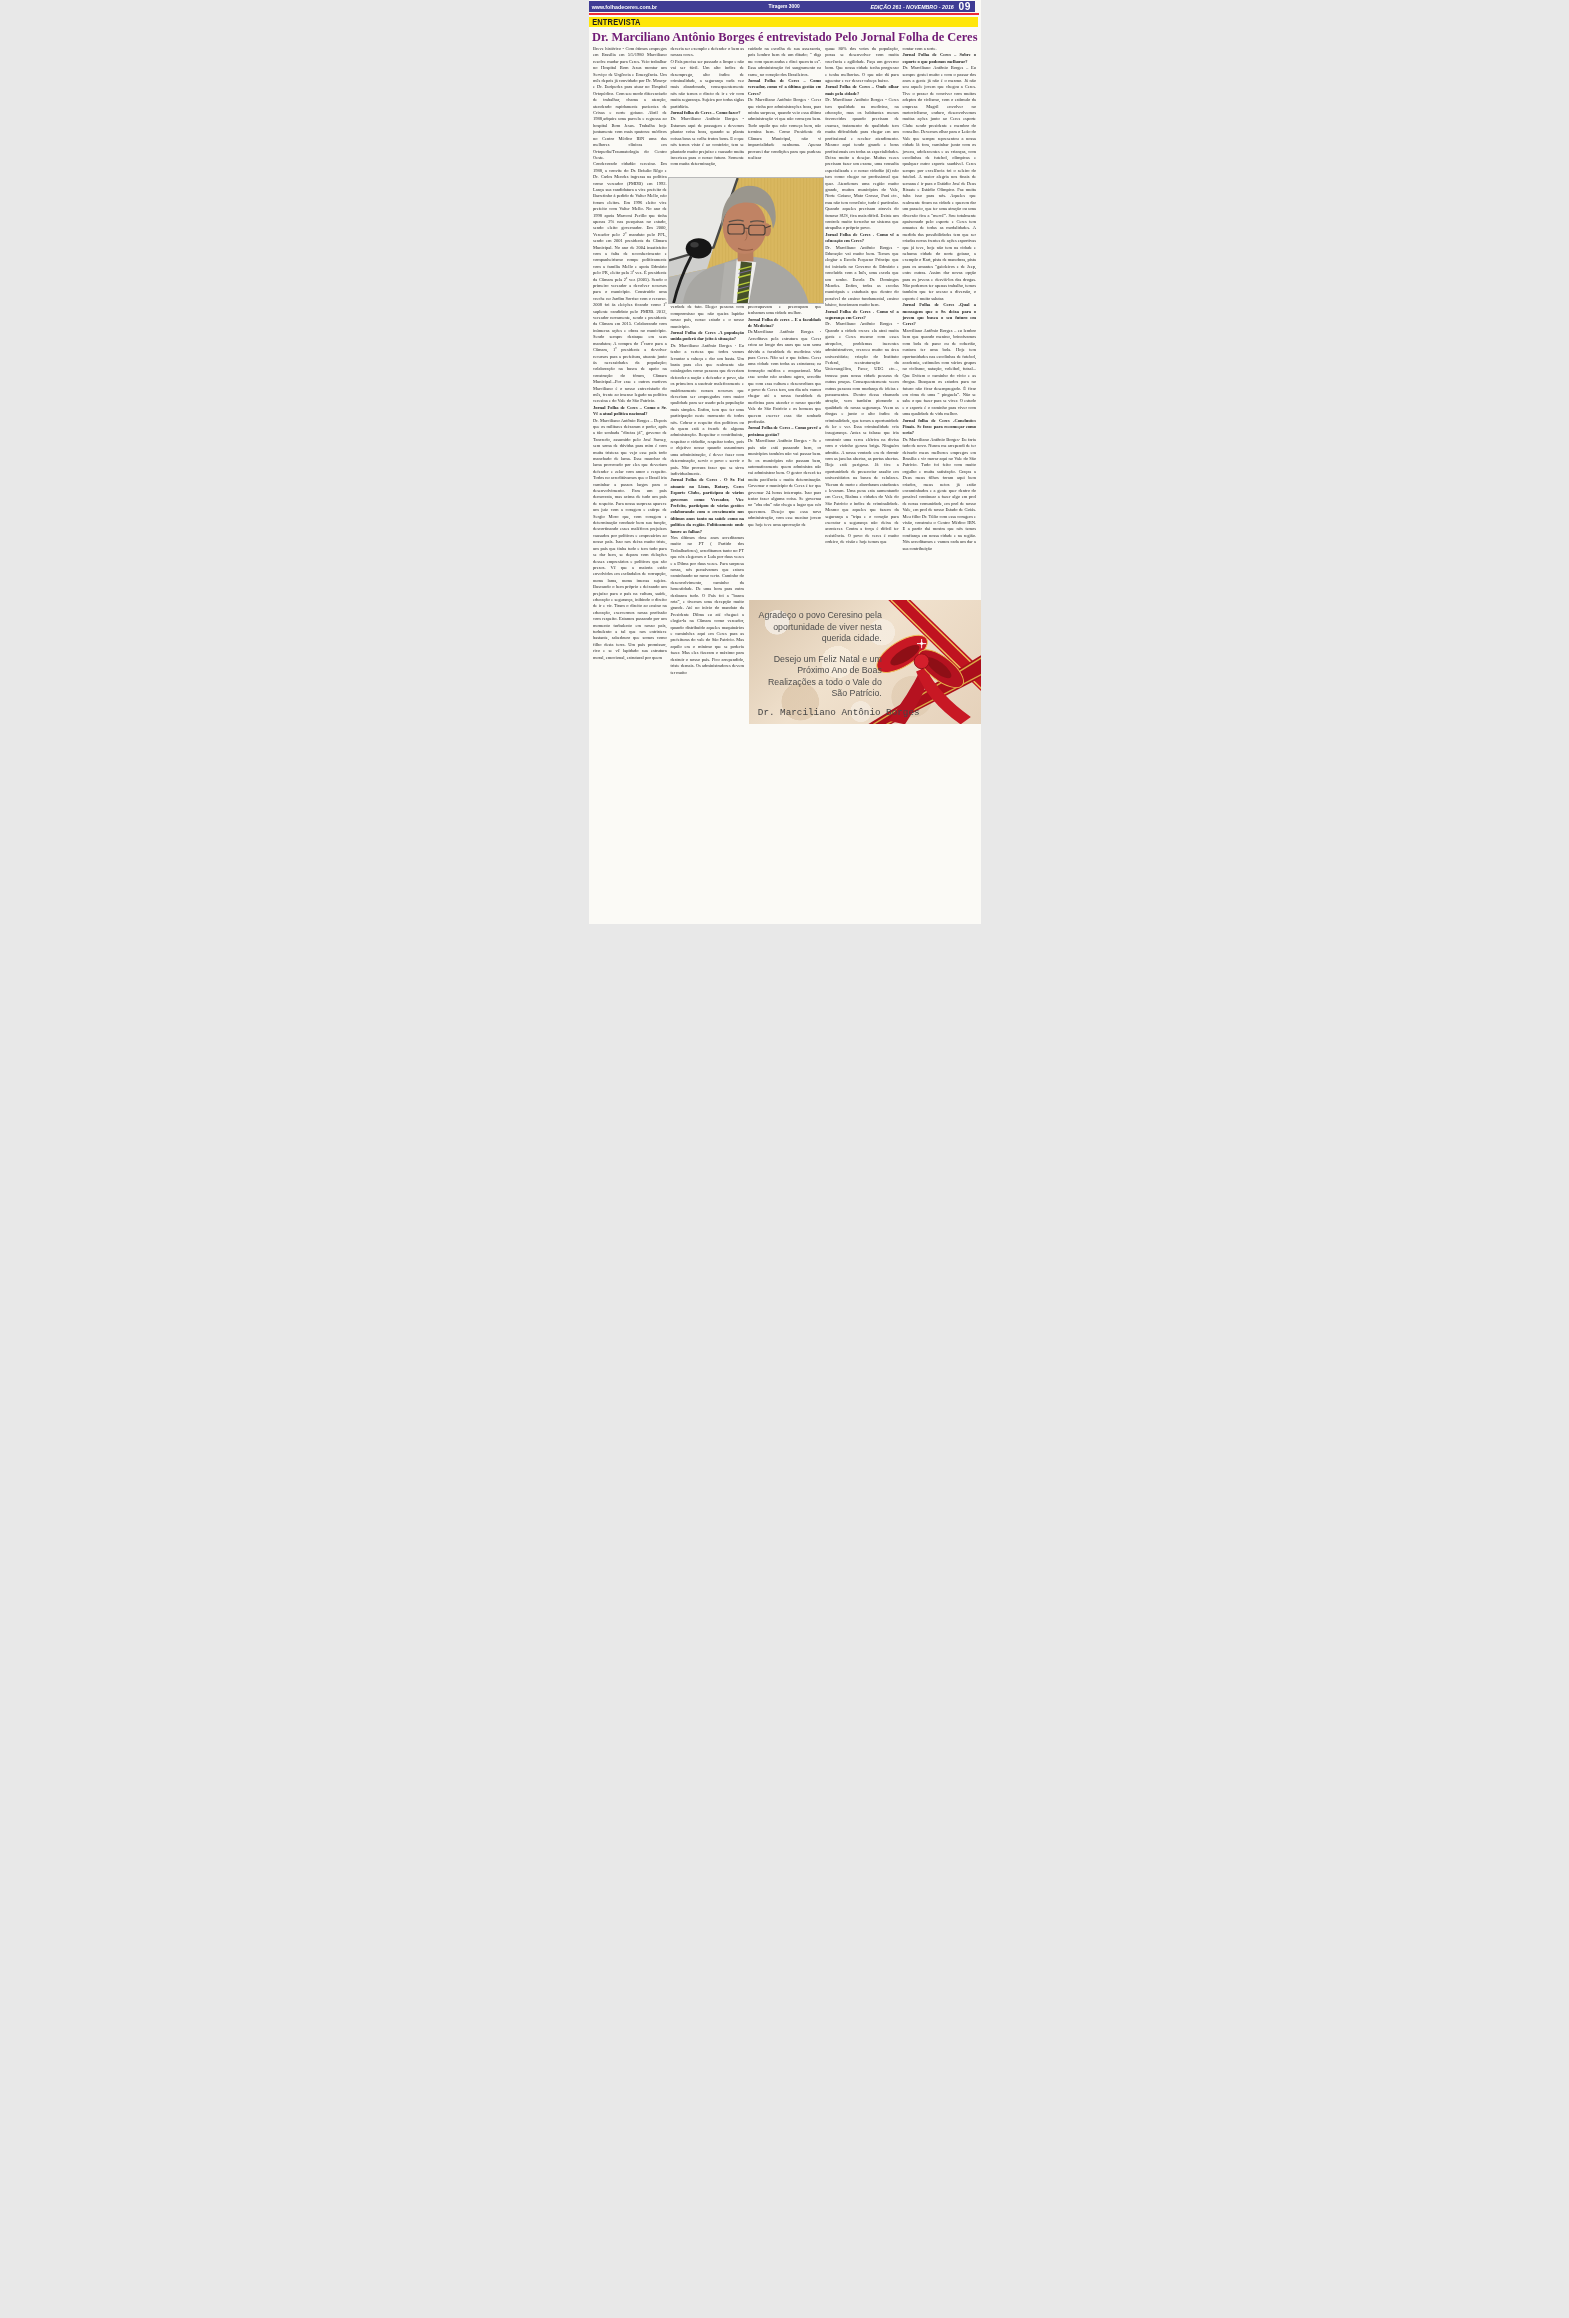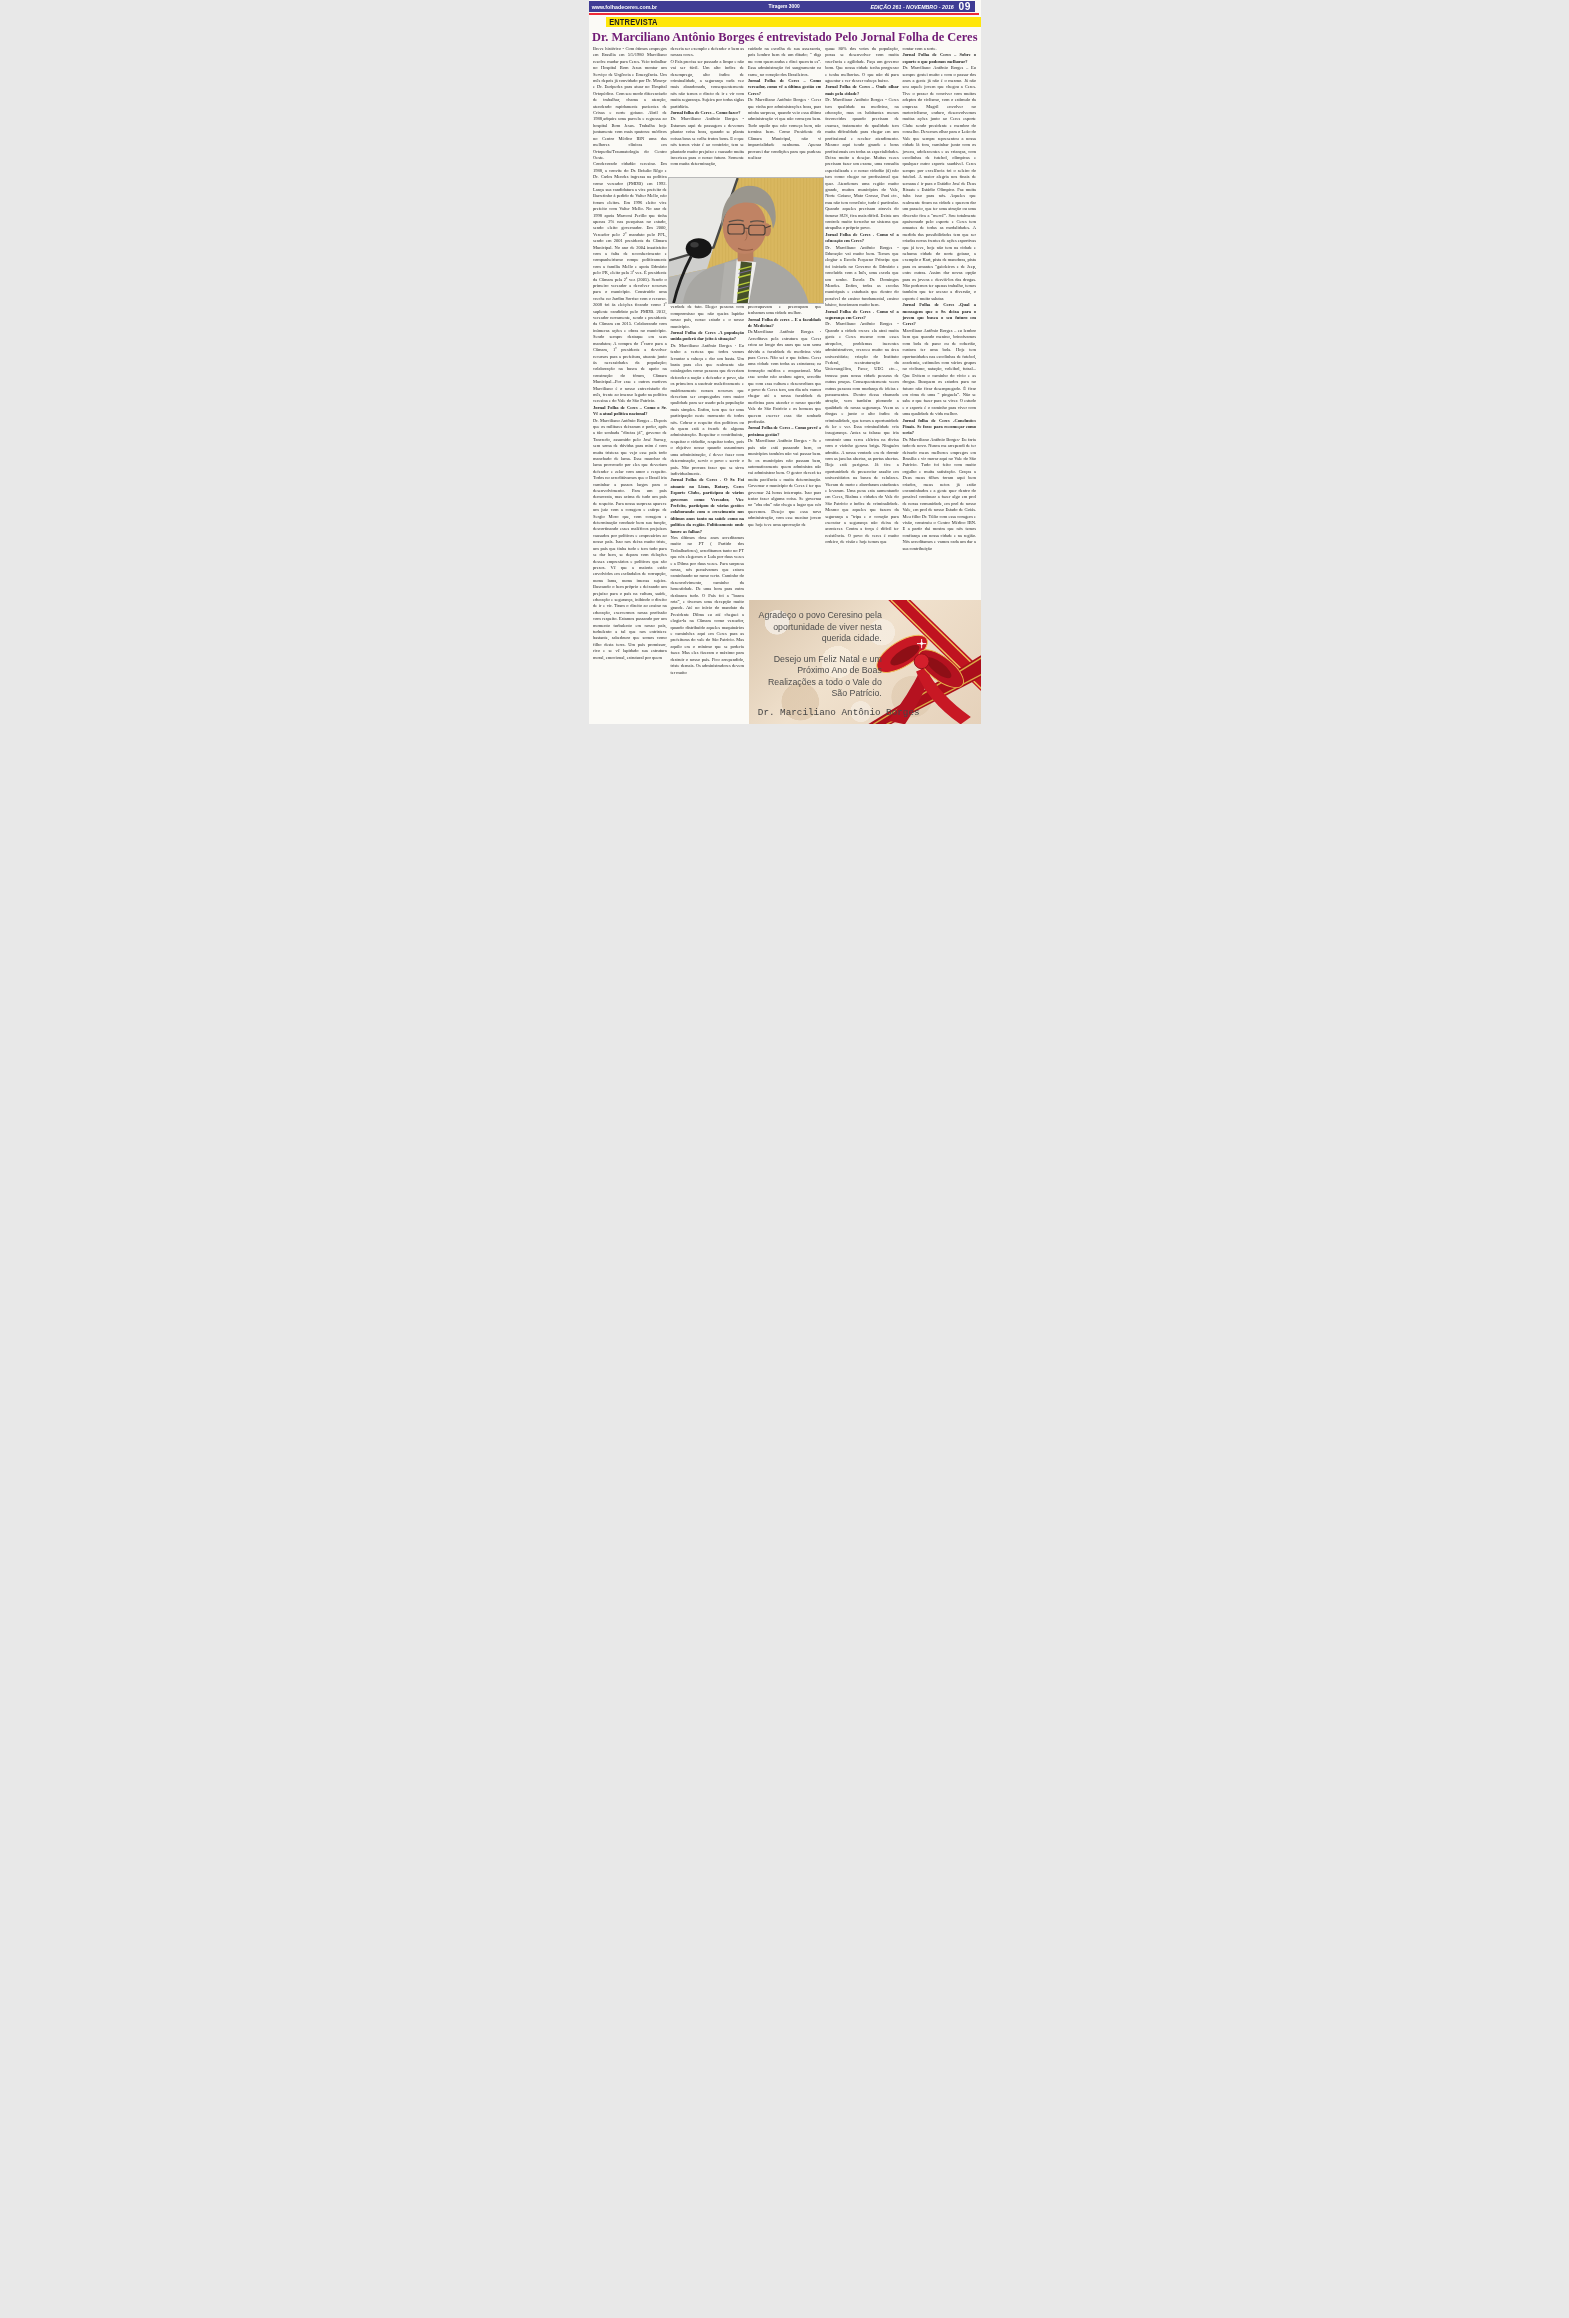--- a/index.html
+++ b/index.html
@@ -1,26 +1,26 @@
 <!DOCTYPE html>
 <html style="--blue: #3f3c94; --red: #ee2a36; --yellow: #ffe60a;font-size:7.4px"><head>
 <meta charset="utf-8">
 <style>
   html,body{margin:0;padding:0;background:#e8e8e8;}
-  .page{position:relative;width:392px;height:724px;margin:0 auto;background:#fbfaf6;
+  .page{position:relative;width:392px;height:924px;margin:0 auto;background:#fbfaf6;
         font-family:"Liberation Serif",serif;overflow:hidden;}
   
   .topbar{position:absolute;left:0;top:1.4px;width:386px;height:11px;background:var(--blue,#3f3c94);
           color:#fff;font-family:"Liberation Sans",sans-serif;}
   .url{position:absolute;left:3.2px;top:2.3px;font-weight:bold;font-size:5.3px;}
   .tiragem{position:absolute;left:180px;top:2.8px;font-weight:bold;font-size:4.9px;}
   .edition{position:absolute;left:282px;top:2.3px;font-weight:bold;font-style:italic;font-size:5.3px;}
   .pagenum{position:absolute;right:3.7px;top:-0.5px;font-weight:bold;font-size:10.2px;letter-spacing:0.5px;}
   .redstripe{position:absolute;left:0;top:13px;width:390px;height:2.3px;background:var(--red,#ee2a36);}
-  .yellowband{position:absolute;left:0;top:17px;width:389px;height:10.2px;background:var(--yellow,#ffe60a);margin-left:17px;}
+  .yellowband{position:absolute;left:0;top:17px;width:389px;height:10.2px;background:var(--yellow,#ffe60a);}
   .section-label{display:inline-block;font-family:"Liberation Sans",sans-serif;font-weight:bold;
           font-size:8.8px;line-height:10.2px;color:#1d1d1d;padding-left:3.7px;
           transform:scaleX(.85);transform-origin:left center;letter-spacing:0.2px;}
   .headline{position:absolute;left:3.7px;top:29px;width:385px;font-weight:bold;font-size:13px;
           color:#701a75;white-space:nowrap;}
   .fit{display:inline-block;white-space:nowrap;transform-origin:left center;}
   
   .columns{position:absolute;left:4.6px;top:46px;width:383px;height:677px;display:flex;gap:3.7px;}
   .col{flex:1 1 0;overflow:hidden;text-align:justify;font-size:4.5px;line-height:6.4px;color:#1e1e1e;}
   .col .p{margin:0;}

